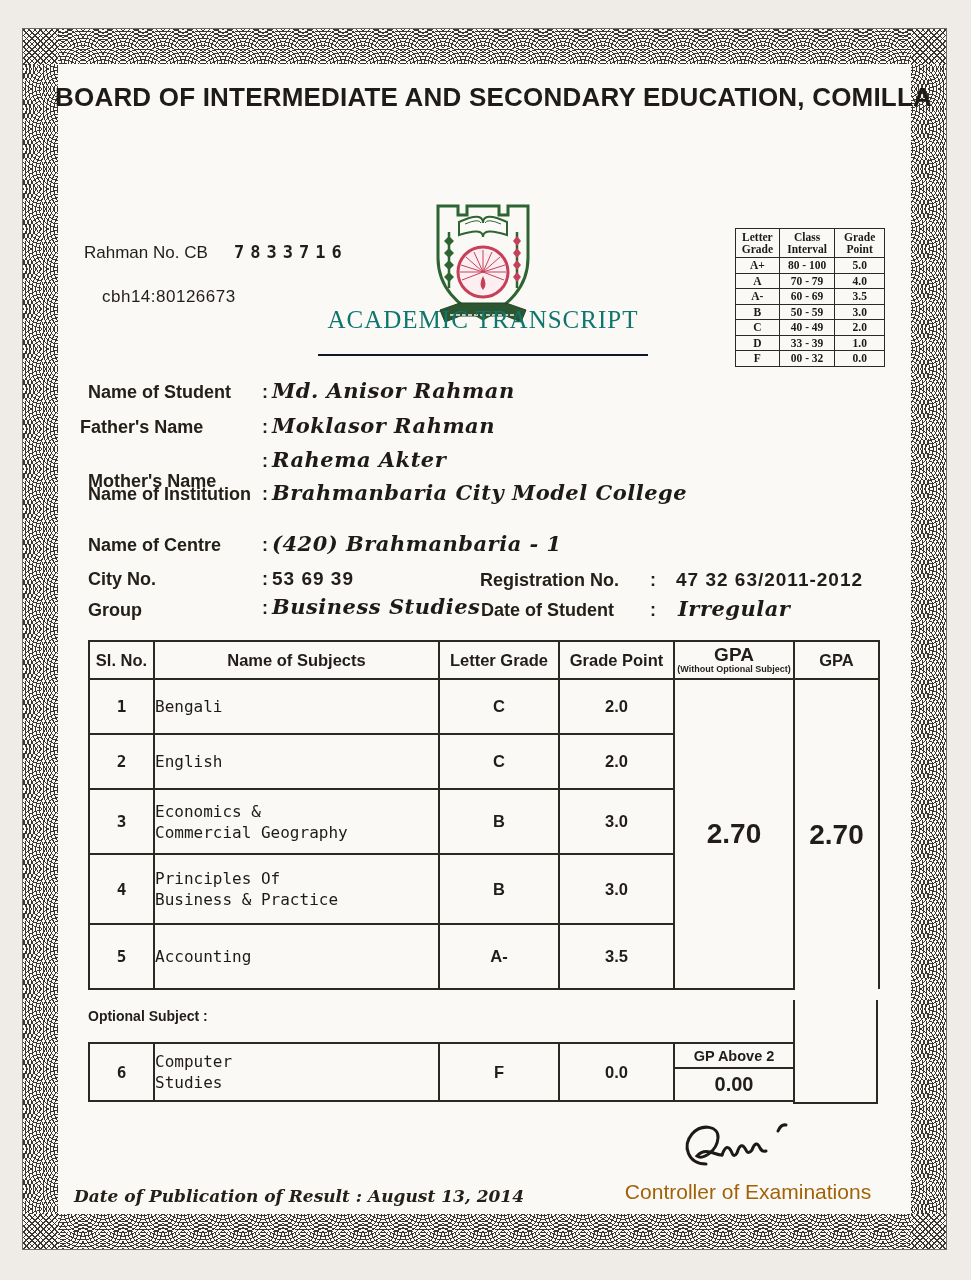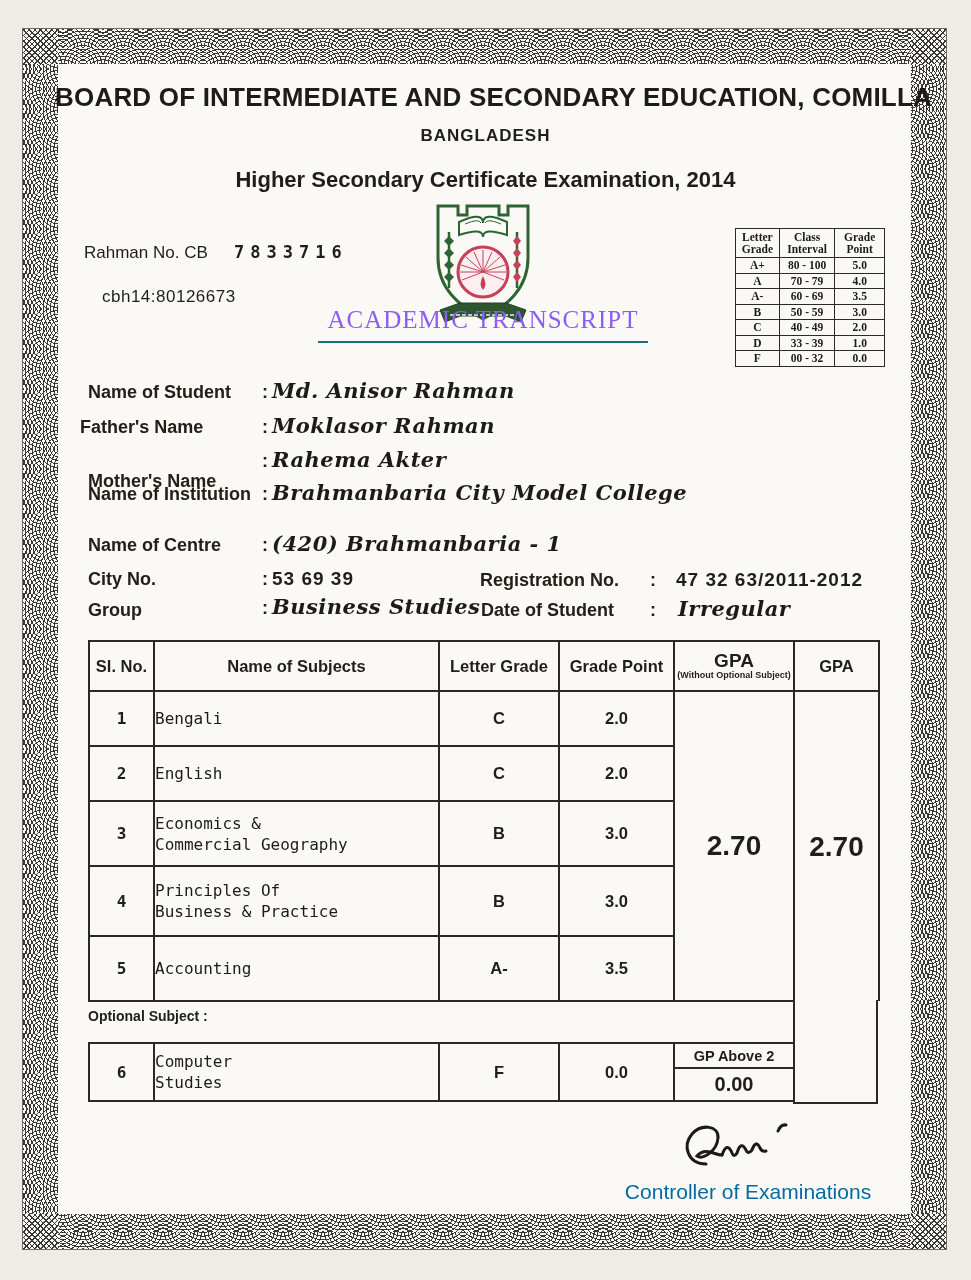--- a/index.html
+++ b/index.html
@@ -49,22 +49,22 @@
   .board-title{top:82px;font-size:26px;font-weight:bold;letter-spacing:0.2px;color:#1f1b18;margin-left:8px;}
   .country{top:126px;font-size:17px;font-weight:bold;letter-spacing:1px;}
   .exam-title{top:167px;font-size:22px;font-weight:bold;}
 
   .serial-label{left:84px;top:243px;font-size:17px;}
   .serial-number{left:234px;top:242px;font-size:17px;font-weight:bold;
                  font-family:"DejaVu Sans Mono",monospace;letter-spacing:6px;}
   .code-number{left:102px;top:287px;font-size:17px;letter-spacing:0.5px;}
 
   .transcript-title{left:318px;top:306px;width:330px;text-align:center;
-    font-family:"Liberation Serif",serif;font-size:25px;letter-spacing:1px;color:#8b5cf6;
-    border-bottom:2px solid #0f766e;padding-bottom:7px;}
+    font-family:"Liberation Serif",serif;font-size:25px;letter-spacing:1px;color:#0f766e;
+    border-bottom:2px solid #0f172a;padding-bottom:20px;}
 
   
   table{border-collapse:collapse;}
   .gscale{left:735px;top:228px;}
   .gscale table{width:150px;font-family:"Liberation Serif",serif;color:#1c1916;}
   .gscale th,.gscale td{border:1.5px solid #2d2926;padding:0;text-align:center;}
   .gscale th{font-size:11.5px;line-height:12.5px;height:29px;font-weight:bold;}
   .gscale td{font-size:11.5px;height:15.5px;font-weight:bold;}
   .gscale col.c1{width:44px}.gscale col.c2{width:56px}.gscale col.c3{width:50px}
 
@@ -75,21 +75,21 @@
   .script{font-family:"DejaVu Serif",serif;font-style:italic;font-weight:600;
           font-size:21px;letter-spacing:0.5px;color:#1d1a17;}
   .boldval{font-size:19px;font-weight:bold;letter-spacing:1px;}
 
   
   .rtable{left:88px;top:640px;}
   .rtable table{width:790px;table-layout:fixed;}
   .rtable th,.rtable td{border:2px solid #2c2824;padding:0;}
   .rtable col.c-sl{width:65px}.rtable col.c-sub{width:285px}.rtable col.c-lg{width:120px}
   .rtable col.c-gp{width:115px}.rtable col.c-gw{width:120px}.rtable col.c-ga{width:85px}
-  .rtable th{height:50px;font-size:16.5px;text-align:center;vertical-align:middle;}
+  .rtable th{height:38px;font-size:16.5px;text-align:center;vertical-align:middle;}
   .hdr-gpa-big{font-size:19px;line-height:19px;}
   .hdr-gpa-sub{font-size:9px;line-height:11px;font-weight:bold;}
   .cell-sl{text-align:center;font-family:"DejaVu Sans Mono",monospace;font-weight:bold;font-size:16px;}
   .cell-sub{padding-left:14px;font-family:"DejaVu Sans Mono",monospace;font-size:16px;line-height:21px;color:#1e1a17;}
   .cell-c{text-align:center;font-weight:bold;font-size:16.5px;}
   .cell-gpa{text-align:center;font-weight:bold;font-size:28px;}
   .no-bottom{border-bottom:none !important;}
 
   
   .opt-label{left:88px;top:1008px;font-size:14px;font-weight:bold;}
@@ -101,21 +101,21 @@
   .gp-stack{padding:0 !important;}
   .gp-top{height:25px;border-bottom:2px solid #2c2824;text-align:center;
           font-size:14.5px;font-weight:bold;line-height:25px;}
   .gp-bot{height:31px;text-align:center;font-size:20px;font-weight:bold;line-height:31px;}
   .gpa-ext{left:793px;top:1000px;width:85px;height:104px;
            border-left:2px solid #2c2824;border-right:2px solid #2c2824;border-bottom:2px solid #2c2824;}
 
   
   .pub-line{left:74px;top:1186px;font-family:"DejaVu Serif",serif;font-style:italic;
             font-weight:bold;font-size:17px;color:#242019;}
-  .controller{left:598px;top:1180px;width:300px;text-align:center;font-size:21px;color:#0369a1;}
+  .controller{left:598px;top:1180px;width:300px;text-align:center;font-size:21px;color:#a16207;}
   .sig{left:672px;top:1118px;}
 </style>
 </head>
 <body>
 
 <div class="page">
 
   <div class="paper"></div>
 
   <div class="bframe">
@@ -123,22 +123,20 @@
     <div class="bs bottom"></div>
     <div class="bs left"></div>
     <div class="bs right"></div>
     <div class="bc tl"></div>
     <div class="bc tr"></div>
     <div class="bc bl"></div>
     <div class="bc br"></div>
   </div>
 
   <div class="abs ctr board-title">BOARD OF INTERMEDIATE AND SECONDARY EDUCATION, COMILLA</div>
-  <div class="abs ctr country">BANGLADESH</div>
-  <div class="abs ctr exam-title">Higher Secondary Certificate Examination, 2014</div>
 
   <div class="abs" style="left:428px;top:198px;">
     <svg width="110" height="132" viewBox="0 0 110 132">
       <path d="M10,8 h20 v9 h9 v-9 h32 v9 h9 v-9 h20 v52 c0,30 -20,47 -45,61 c-25,-14 -45,-31 -45,-61 z" fill="none" stroke="#2d6432" stroke-width="3"></path>
       <path d="M31,24 q24,-11 24,1 q0,-12 24,-1 v13 q-24,-8 -24,2 q0,-10 -24,-2 z" fill="#fdfbf7" stroke="#2d6432" stroke-width="2"></path>
       <path d="M37,26 q14,-6 16,-1 M73,26 q-14,-6 -16,-1" fill="none" stroke="#2d6432" stroke-width="1"></path>
       <path d="M21,34 v56 M89,34 v56" stroke="#2d6432" stroke-width="2.5"></path>
       <path d="M21,38 l-5,5 l5,5 l5,-5 z M21,50 l-5,5 l5,5 l5,-5 z M21,62 l-5,5 l5,5 l5,-5 z M21,74 l-5,5 l5,5 l5,-5 z" fill="#2d6432"></path>
       <path d="M89,38 l-4,5 l4,5 l4,-5 z M89,50 l-4,5 l4,5 l4,-5 z M89,62 l-4,5 l4,5 l4,-5 z M89,74 l-4,5 l4,5 l4,-5 z" fill="#c6405a"></path>
       <circle cx="55" cy="74" r="25" fill="#fdeef1" stroke="#c6405a" stroke-width="3"></circle>
@@ -364,14 +362,15 @@
   <div class="abs sig">
     <svg width="130" height="62" viewBox="0 0 130 62">
       <g fill="none" stroke="#1c1916" stroke-width="3" stroke-linecap="round">
         <path d="M34,46 C16,46 10,28 20,16 C30,5 47,8 46,20 C45,33 31,42 25,38 C34,28 44,38 50,37"></path>
         <path d="M50,37 q5,-14 10,-2 q2,5 5,0 q4,-13 9,-3 q2,5 6,0 q4,-11 8,-2 q2,4 6,3"></path>
         <path d="M106,13 q3,-7 8,-6"></path>
       </g>
     </svg>
   </div>
   <div class="abs controller">Controller of Examinations</div>
+  <div class="abs pub-line">Date of Publication of Result : August 13, 2014</div>
 
 </div>
 
 </body></html>

